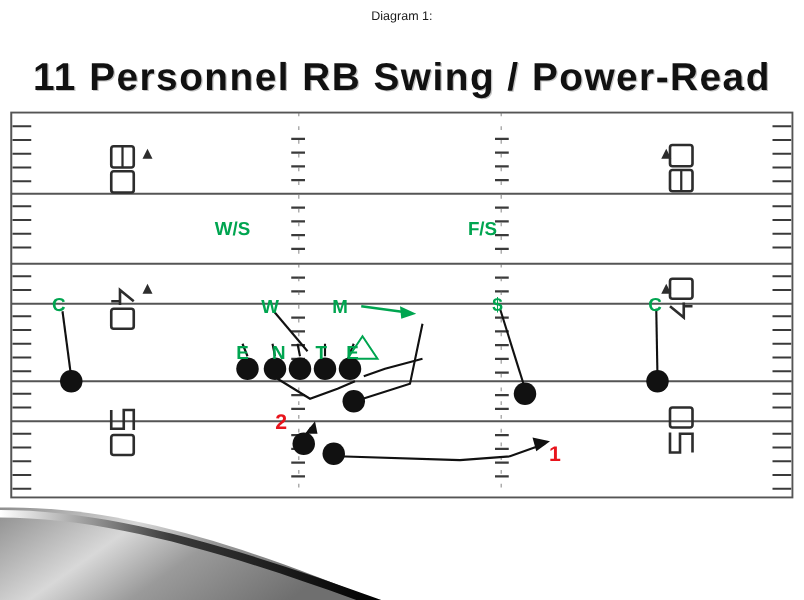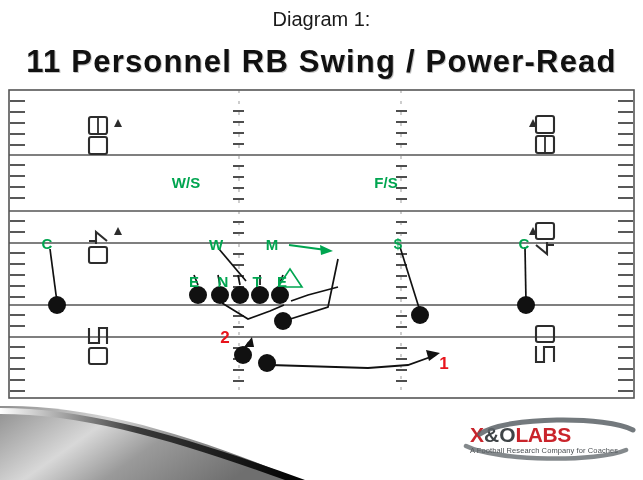--- a/index.html
+++ b/index.html
@@ -1,21 +1,21 @@
 <!DOCTYPE html>
 <html><head>
 <meta charset="utf-8">
 <style>
   html,body{margin:0;padding:0;background:#fff;}
   body{width:643px;height:480px;position:relative;overflow:hidden;
        font-family:"Liberation Sans","DejaVu Sans",sans-serif;}
   #stage{position:absolute;left:0;top:0;width:643px;height:480px;background:#ffffff;}
 
   .caption{position:absolute;left:0;top:8px;width:643px;text-align:center;
-           font-size:20px;color:#1a1a1a;letter-spacing:0px;}
+           font-size:10px;color:#1a1a1a;letter-spacing:0px;}
 
   .headline{position:absolute;left:0;top:44px;width:643px;text-align:center;
             font-size:31px;font-weight:bold;color:#111111;
             letter-spacing:1.2px;white-space:nowrap;
             text-shadow:1px 1px 0 rgba(150,150,150,.55);}
 
   #fieldwrap{position:absolute;left:8px;top:89px;width:627px;height:310px;}
   svg.layer{position:absolute;left:0;top:0;}
   #logo{position:absolute;left:470px;top:424px;width:166px;height:36px;}
   .logo-main{font-size:21px;font-weight:bold;line-height:21px;white-space:nowrap;}
@@ -286,24 +286,14 @@
       <linearGradient id="swooshDark" x1="0" y1="0" x2="1" y2="0">
         <stop offset="0%" stop-color="#ffffff"></stop>
         <stop offset="45%" stop-color="#3a3a3a"></stop>
         <stop offset="100%" stop-color="#000000"></stop>
       </linearGradient>
     </defs>
     <path d="M 0 8 C 90 6 190 36 300 82 L 0 82 Z" fill="url(#swooshGrad)"></path>
     <path d="M 0 10 C 92 10 195 42 305 82 L 285 82 C 180 44 86 16 0 16 Z" fill="url(#swooshDark)"></path>
   </svg>
 
-  <div id="logo">
-    <svg style="position:absolute;left:-12px;top:-8px;" width="190" height="46">
-      <path d="M 22 18 C 48 0 150 0 175 14" fill="none" stroke="#5b6166" stroke-width="5" stroke-linecap="round" opacity=".85"></path>
-      <path d="M 8 30 C 40 46 140 46 168 34" fill="none" stroke="#5b6166" stroke-width="4.5" stroke-linecap="round" opacity=".75"></path>
-    </svg>
-    <div class="logo-main">
-      <span class="logo-x">X</span><span class="logo-amp">&amp;</span><span class="logo-o">O</span><span class="logo-labs">LABS</span>
-    </div>
-    <div class="logo-tag">A Football Research Company for Coaches</div>
-  </div>
 
 </div>
 
 </body></html>

